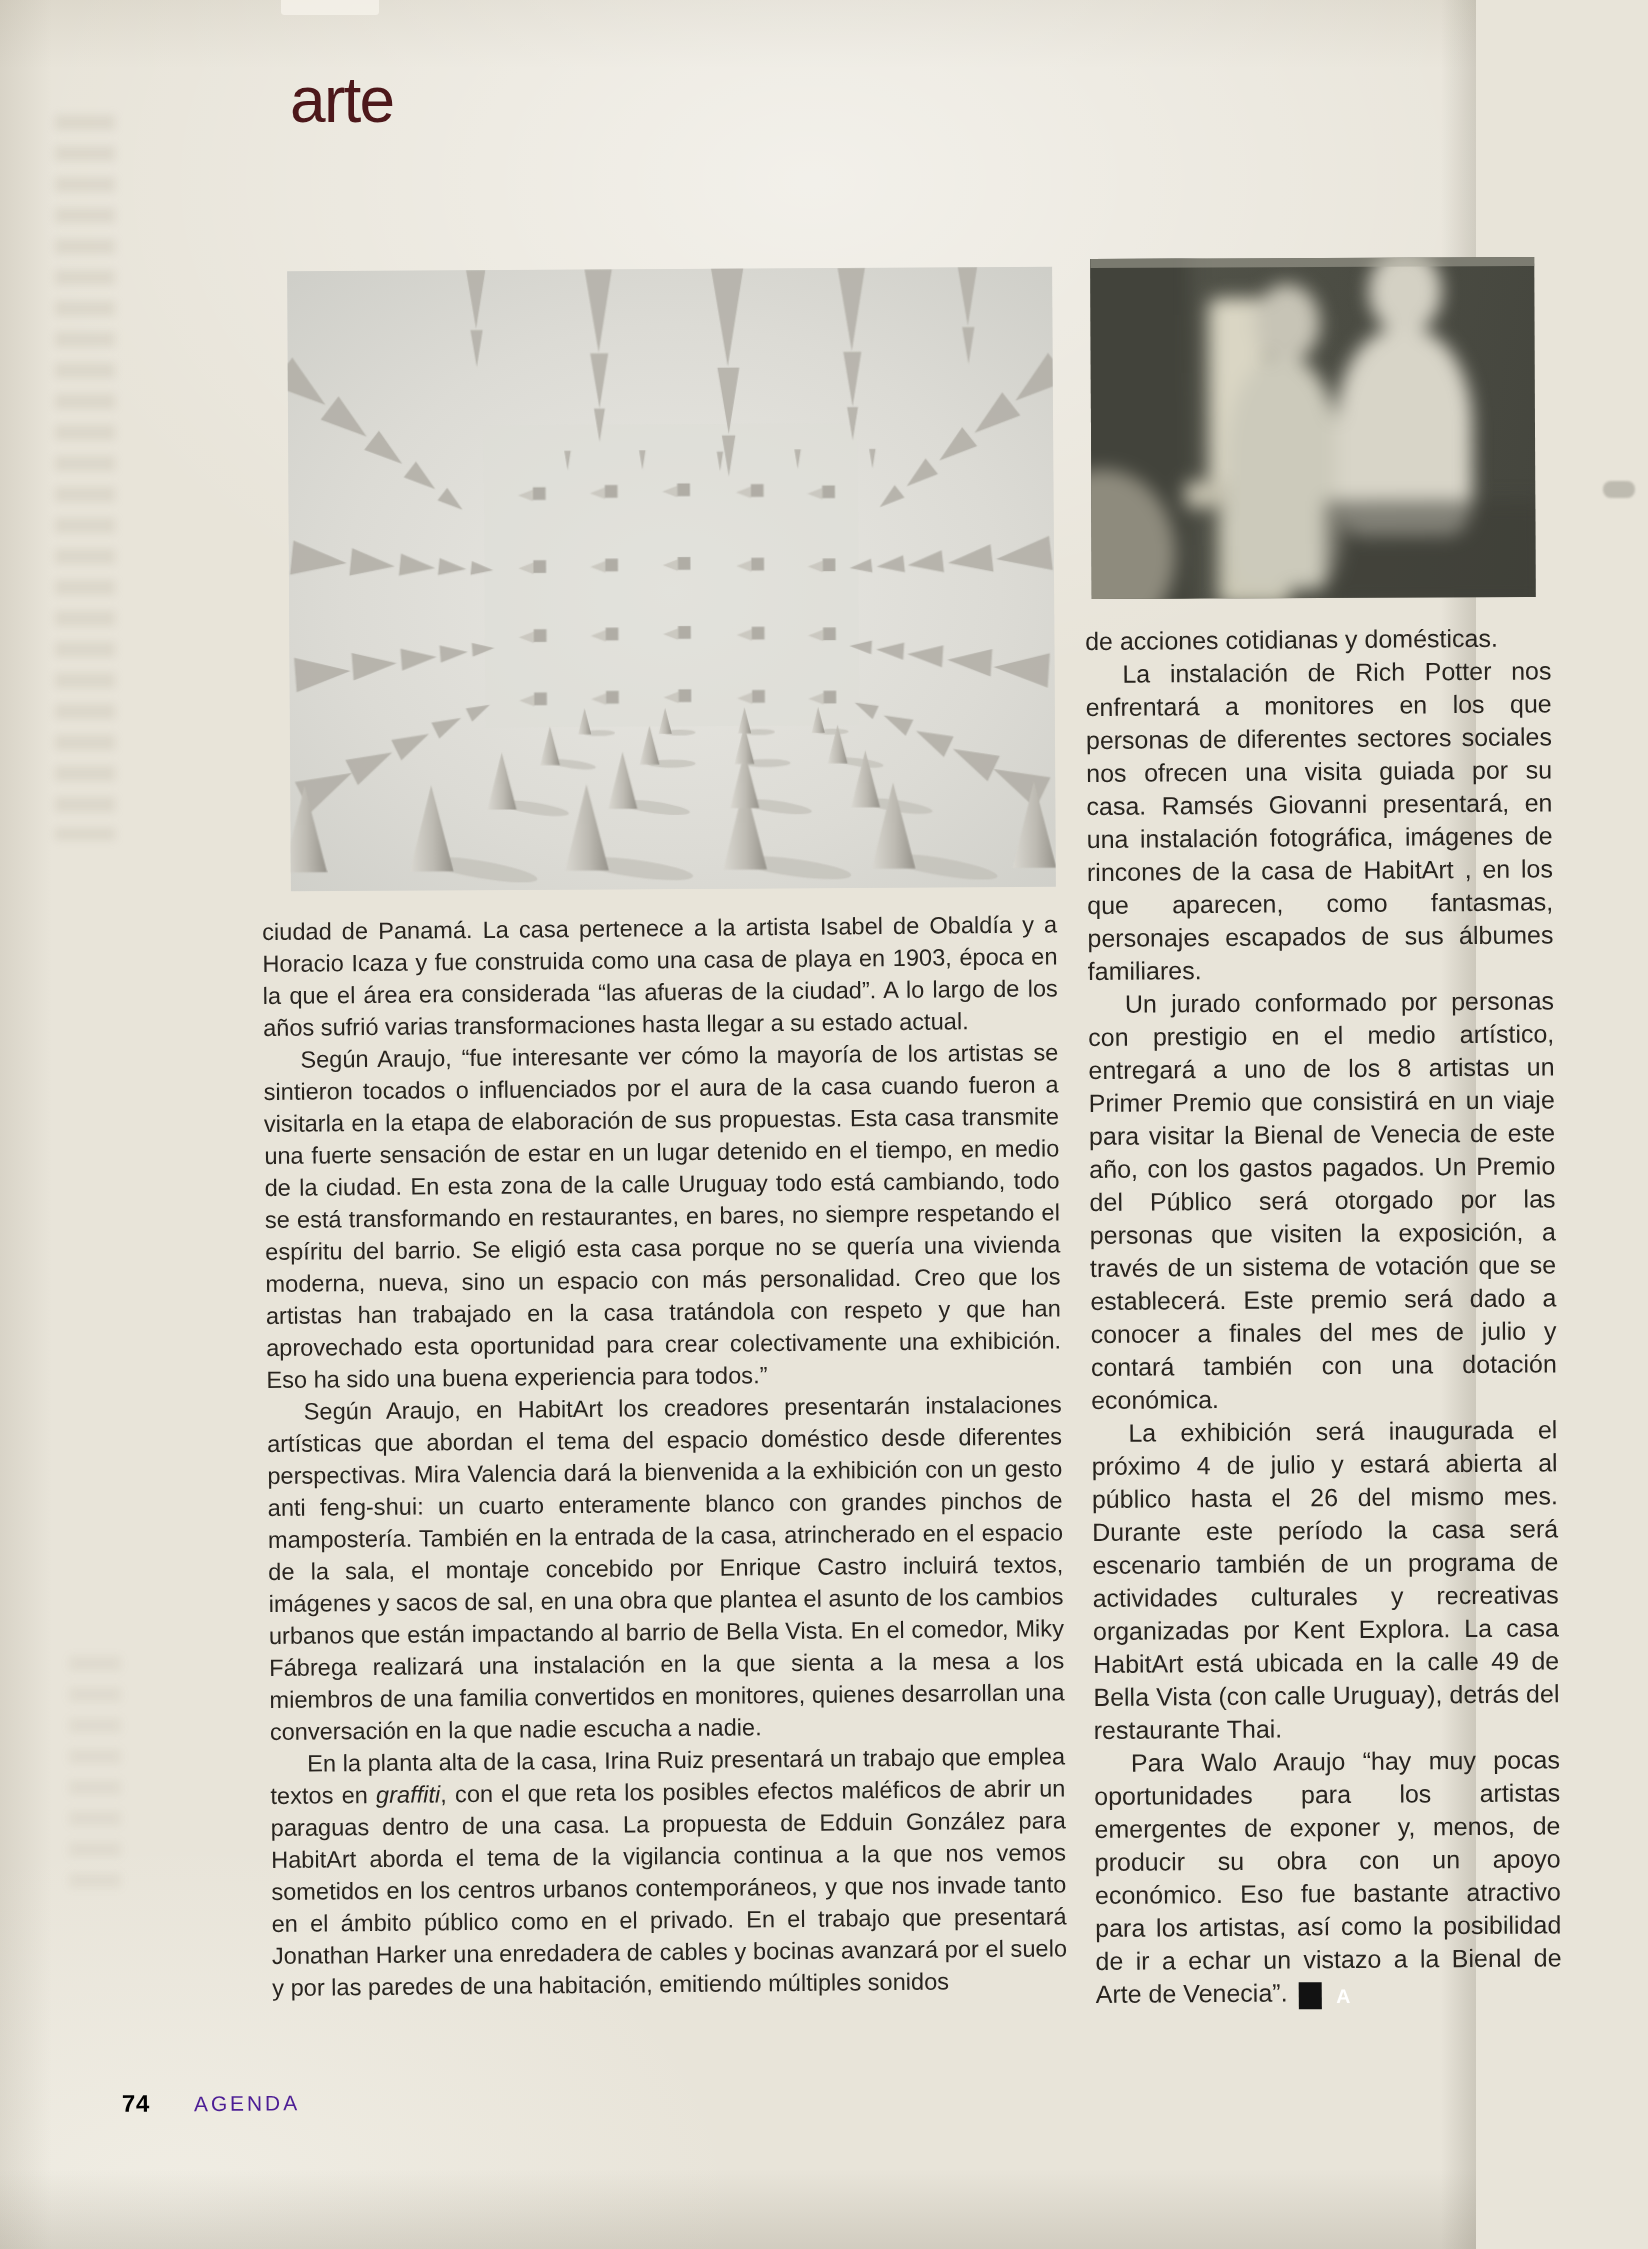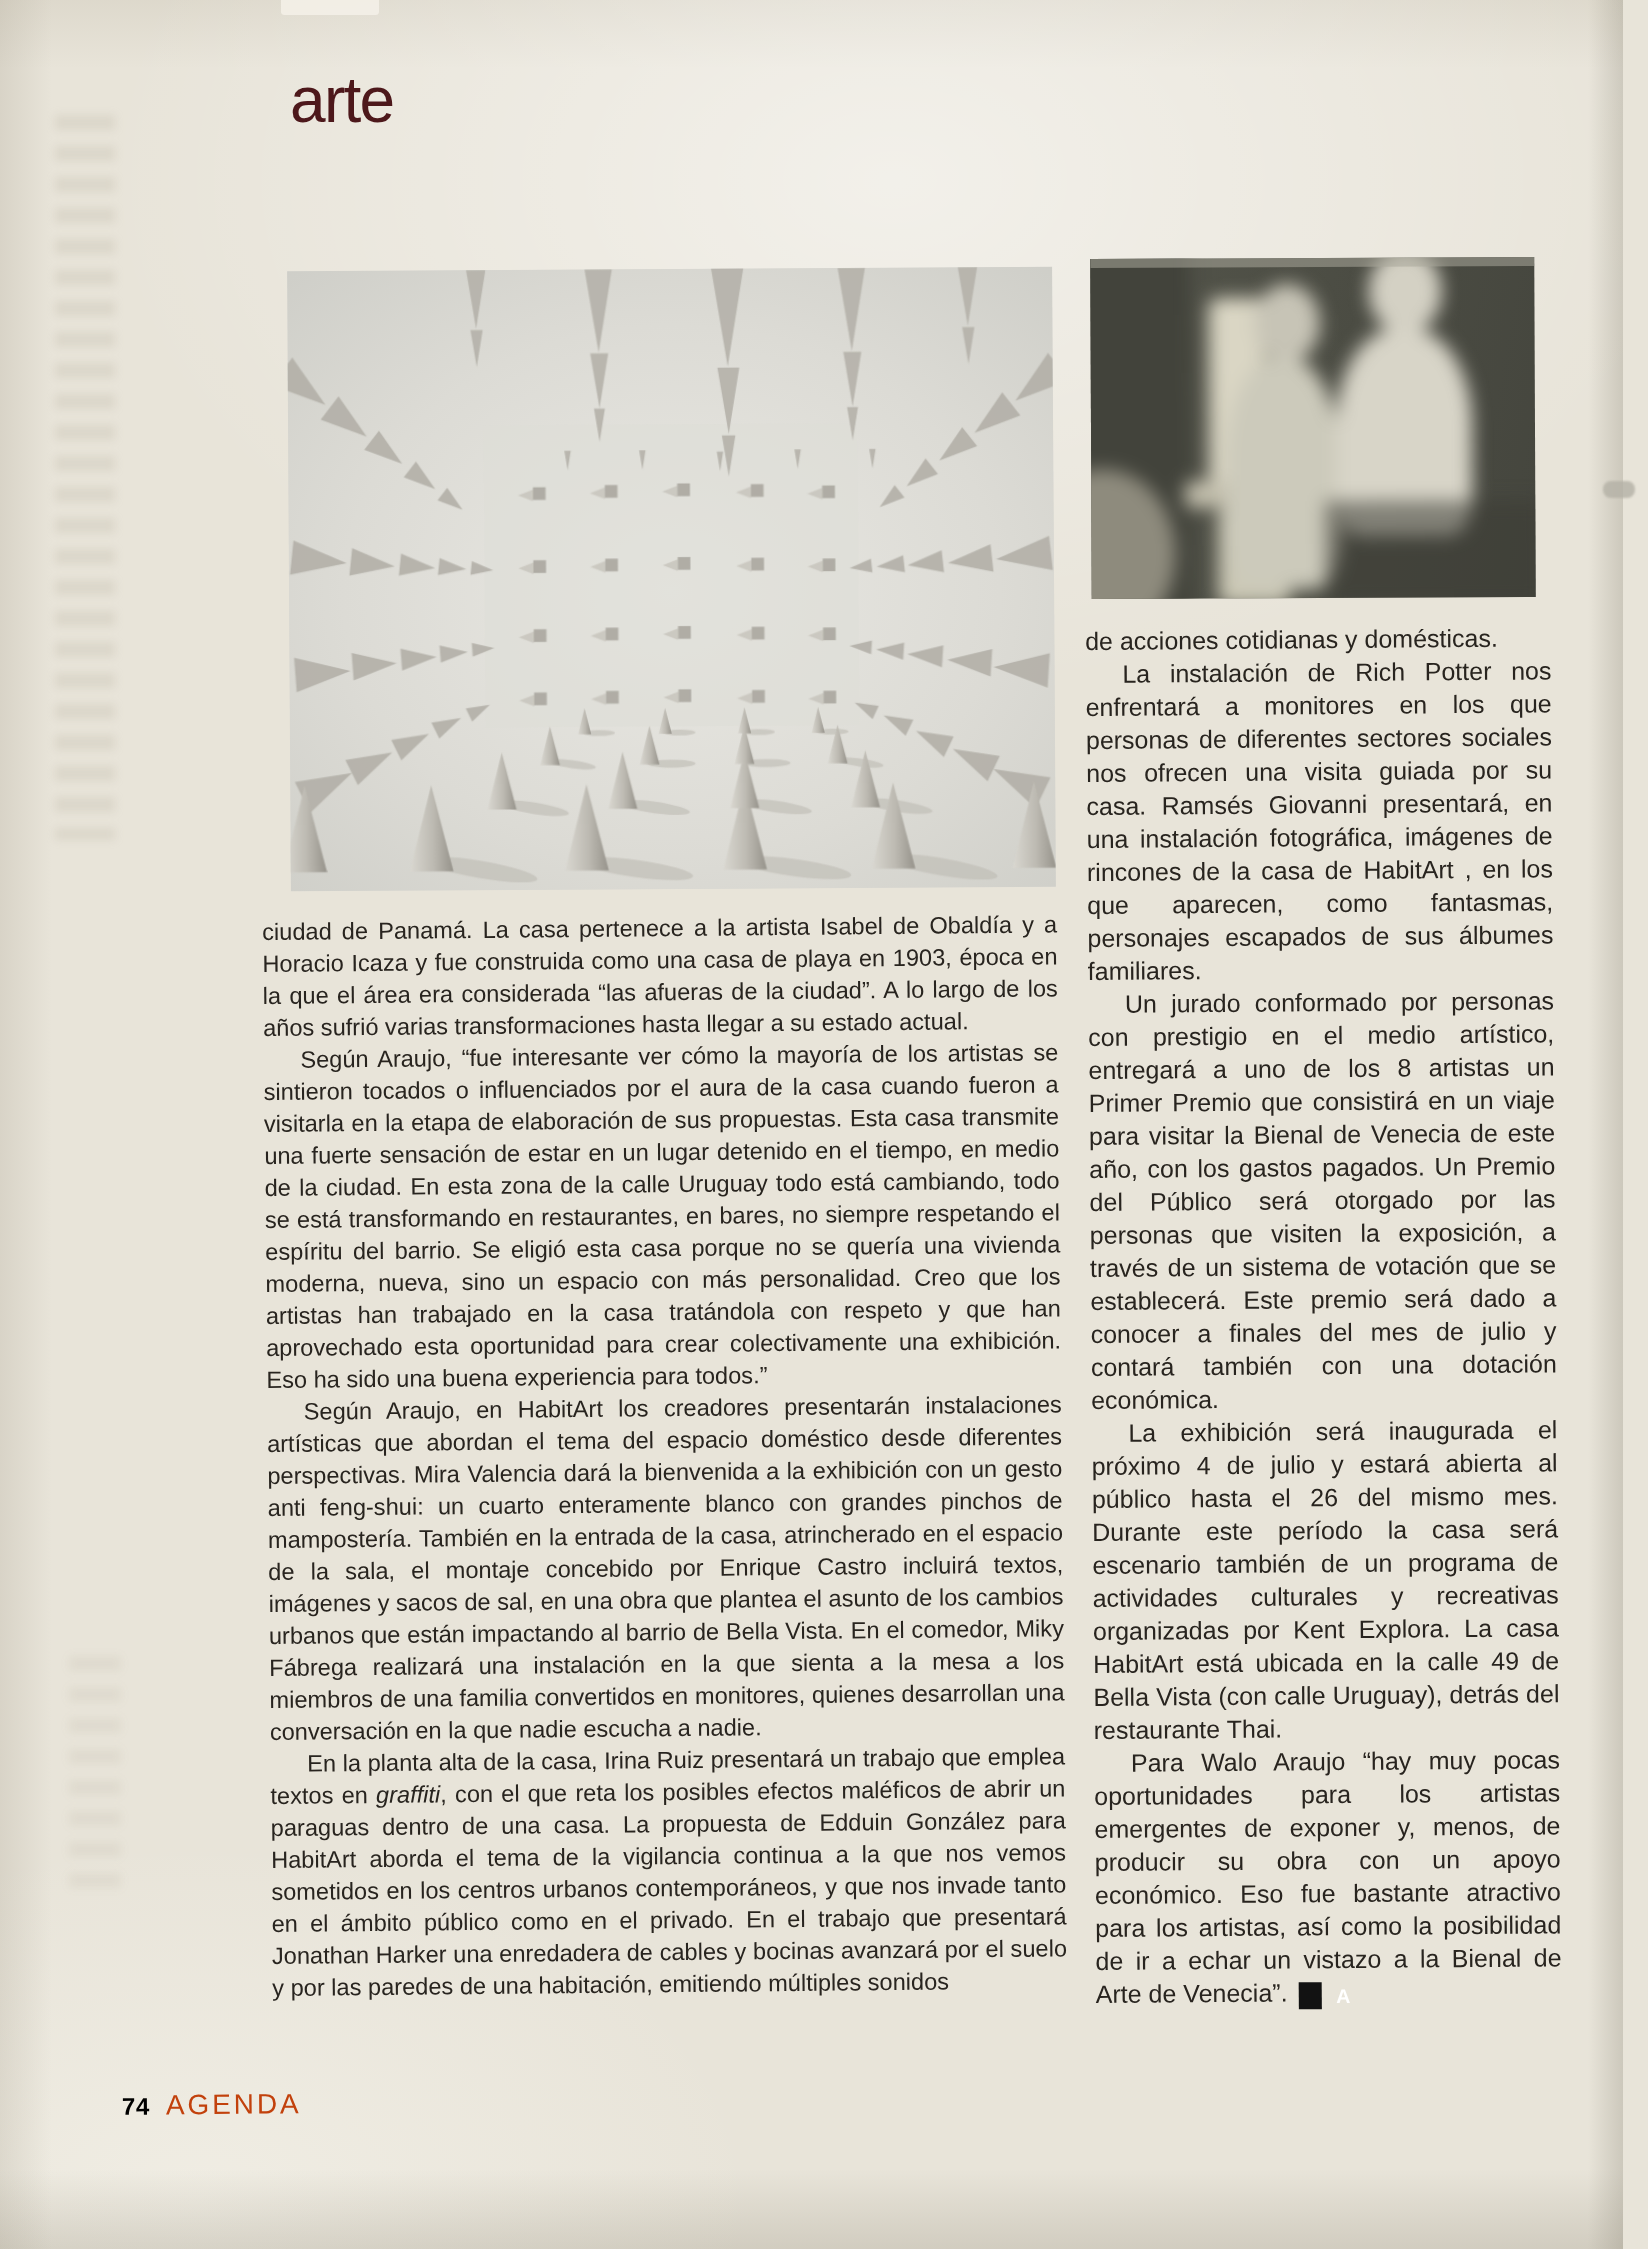--- a/index.html
+++ b/index.html
@@ -12,21 +12,21 @@
     --end-mark-color:#ffffff;
     --footer-text:#34322e;
   }
   html,body{margin:0;padding:0;}
   body{
     width:1649px;height:2250px;
     background:var(--page-background);
     font-family:"Liberation Sans", sans-serif;
     overflow:hidden;
   }
-  .page{position:relative;width:1623px;height:2250px;}
+  .page{position:relative;width:1476px;height:2250px;}
 
   
   .shading{
     position:absolute;inset:0;pointer-events:none;
     background:
       radial-gradient(ellipse 1323px 863px at 55% 8%, rgba(255,255,255,0.45), rgba(255,255,255,0) 60%),
       linear-gradient(90deg, rgba(160,152,135,0.22) 0px, rgba(160,152,135,0) 52px),
       linear-gradient(270deg, rgba(140,135,120,0.30) 0px, rgba(140,135,120,0) 35px),
       linear-gradient(180deg, rgba(190,183,165,0.25) 0px, rgba(190,183,165,0) 69px),
       linear-gradient(0deg, rgba(150,143,126,0.28) 0px, rgba(150,143,126,0) 81px),
@@ -106,21 +106,21 @@
     font-weight:700;font-size:19.6px;margin-left:11.5px;vertical-align:-2.3px;
   }
 
   
   .footer{
     position:absolute;left:122px;top:2089px;
     display:flex;align-items:baseline;gap:16px;
     transform:rotate(-0.5deg);color:var(--footer-text);
   }
   .pageno{font-size:24px;font-weight:700;letter-spacing:0.6px;color:#000000;}
-  .mag{font-size:28px;font-weight:400;letter-spacing:2.9px;color:#c2410c;}
+  .mag{font-size:21px;font-weight:400;letter-spacing:2.9px;color:#4c1d95;margin-left:28px;}
 </style>
 </head>
 <body>
 
 <div class="page">
 
   <div class="shading"></div>
   <div class="top-tab"></div>
   <div class="edge-dash"></div>
   <div class="ghost-a"></div>

